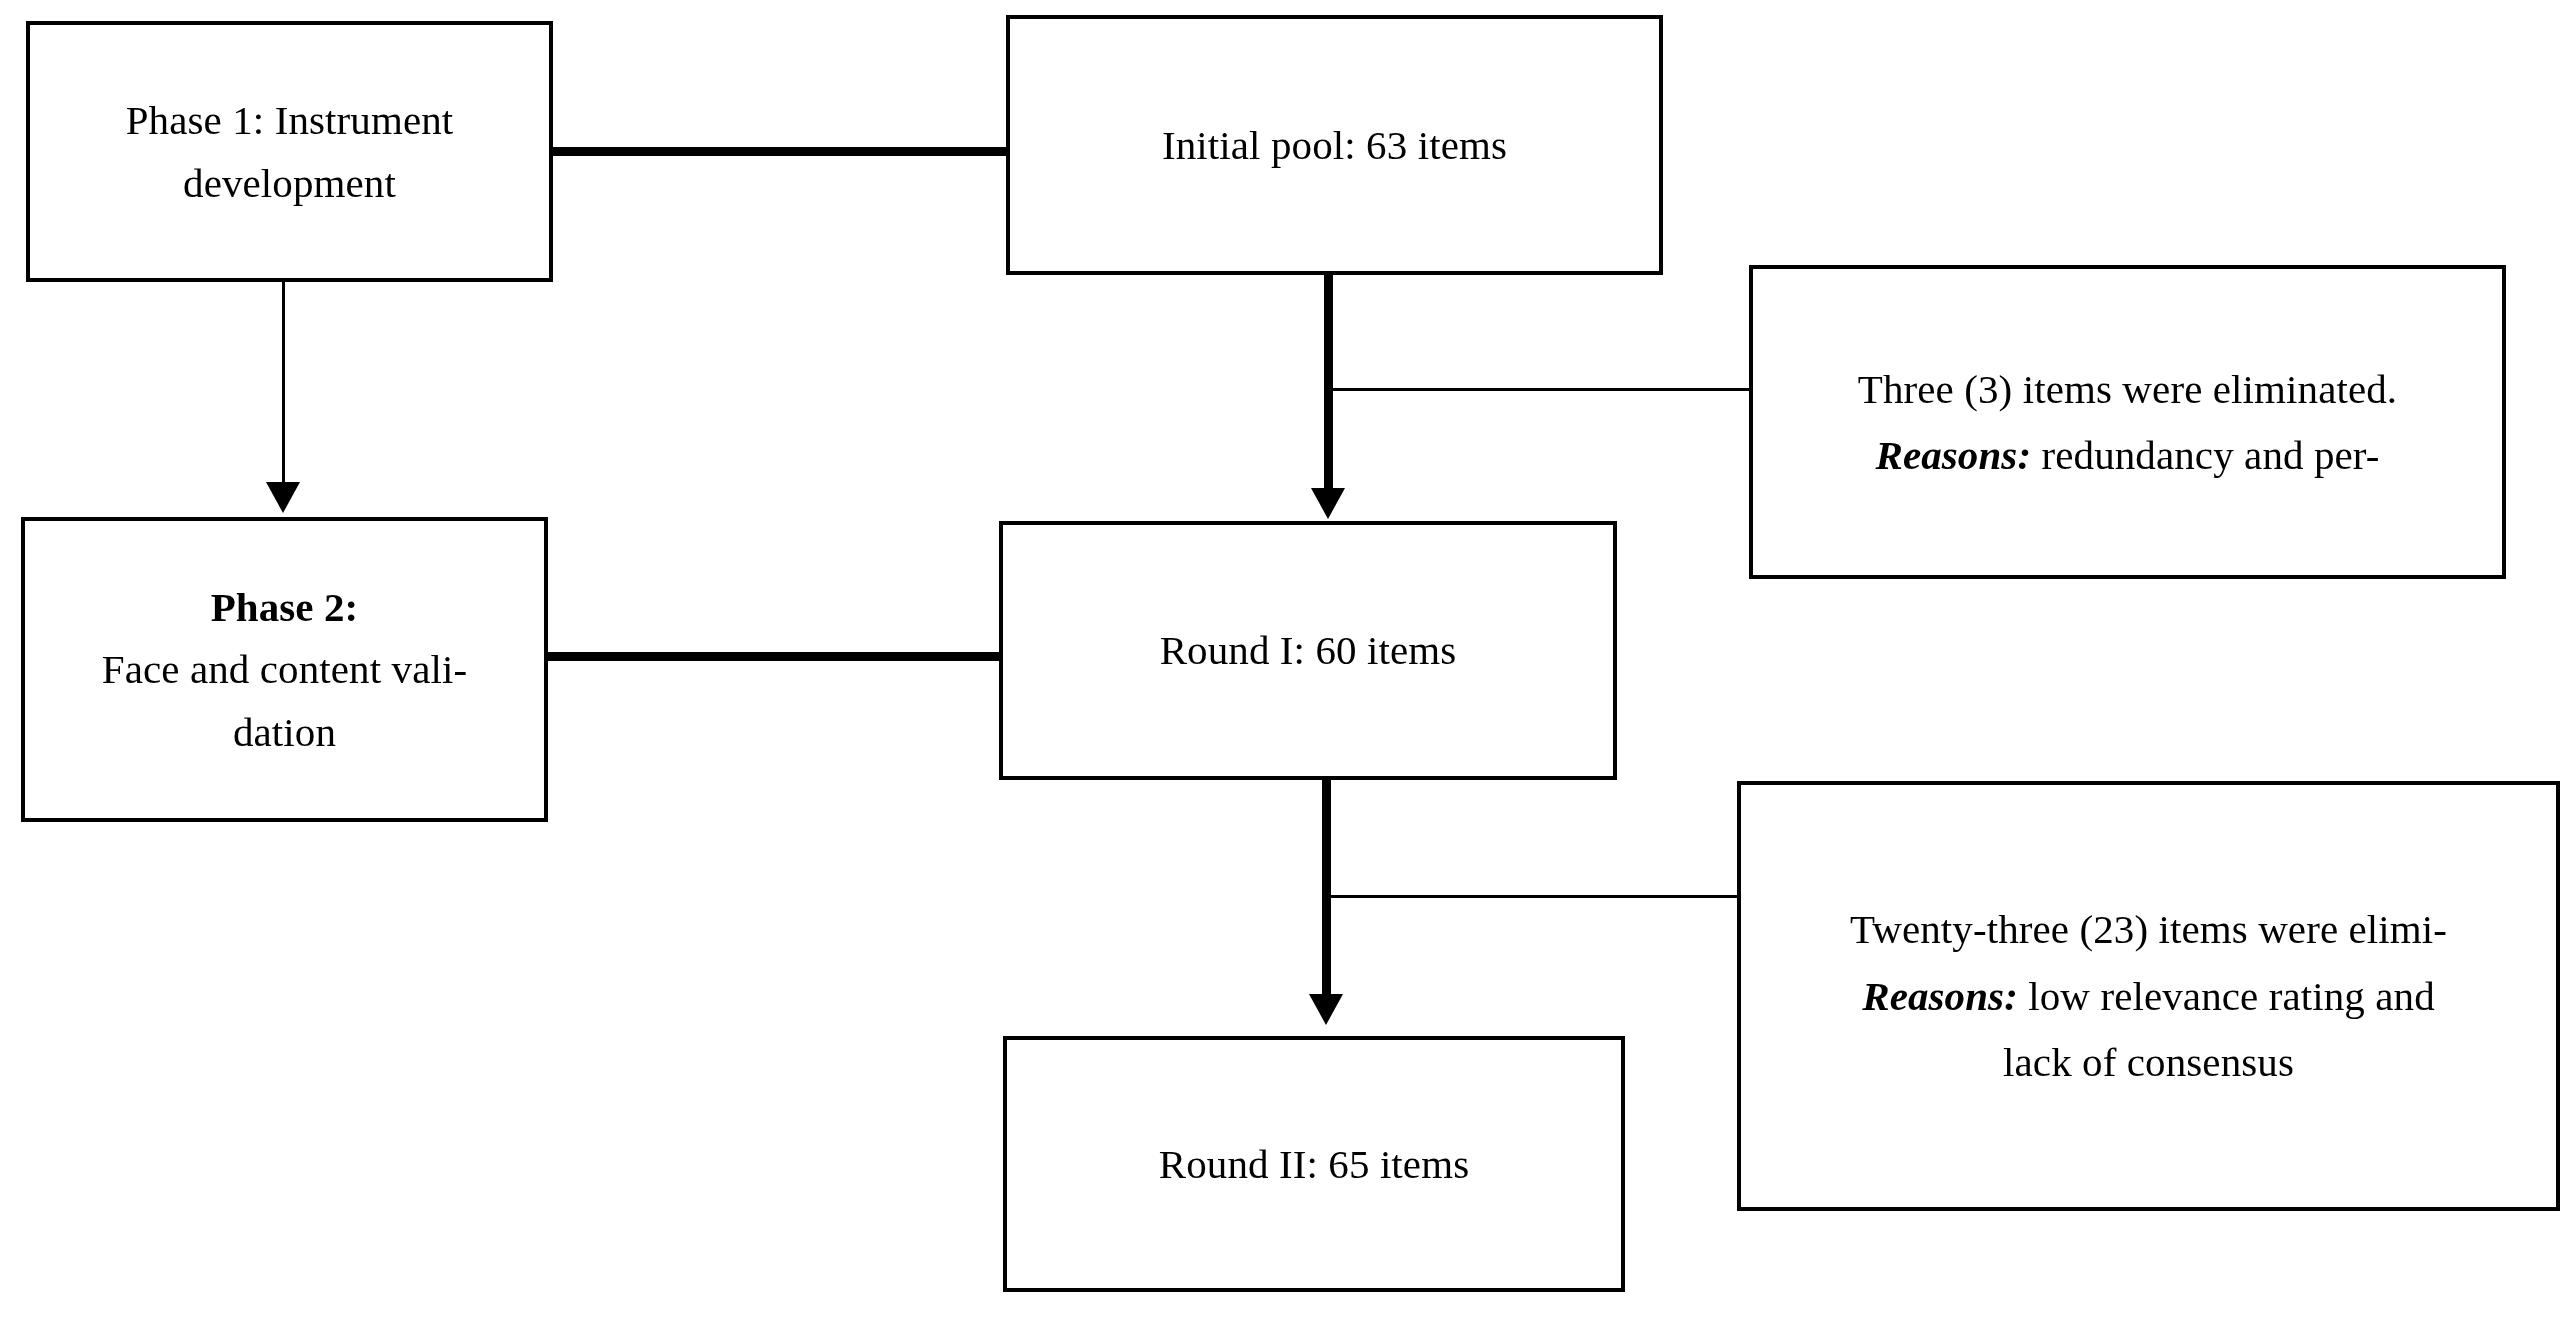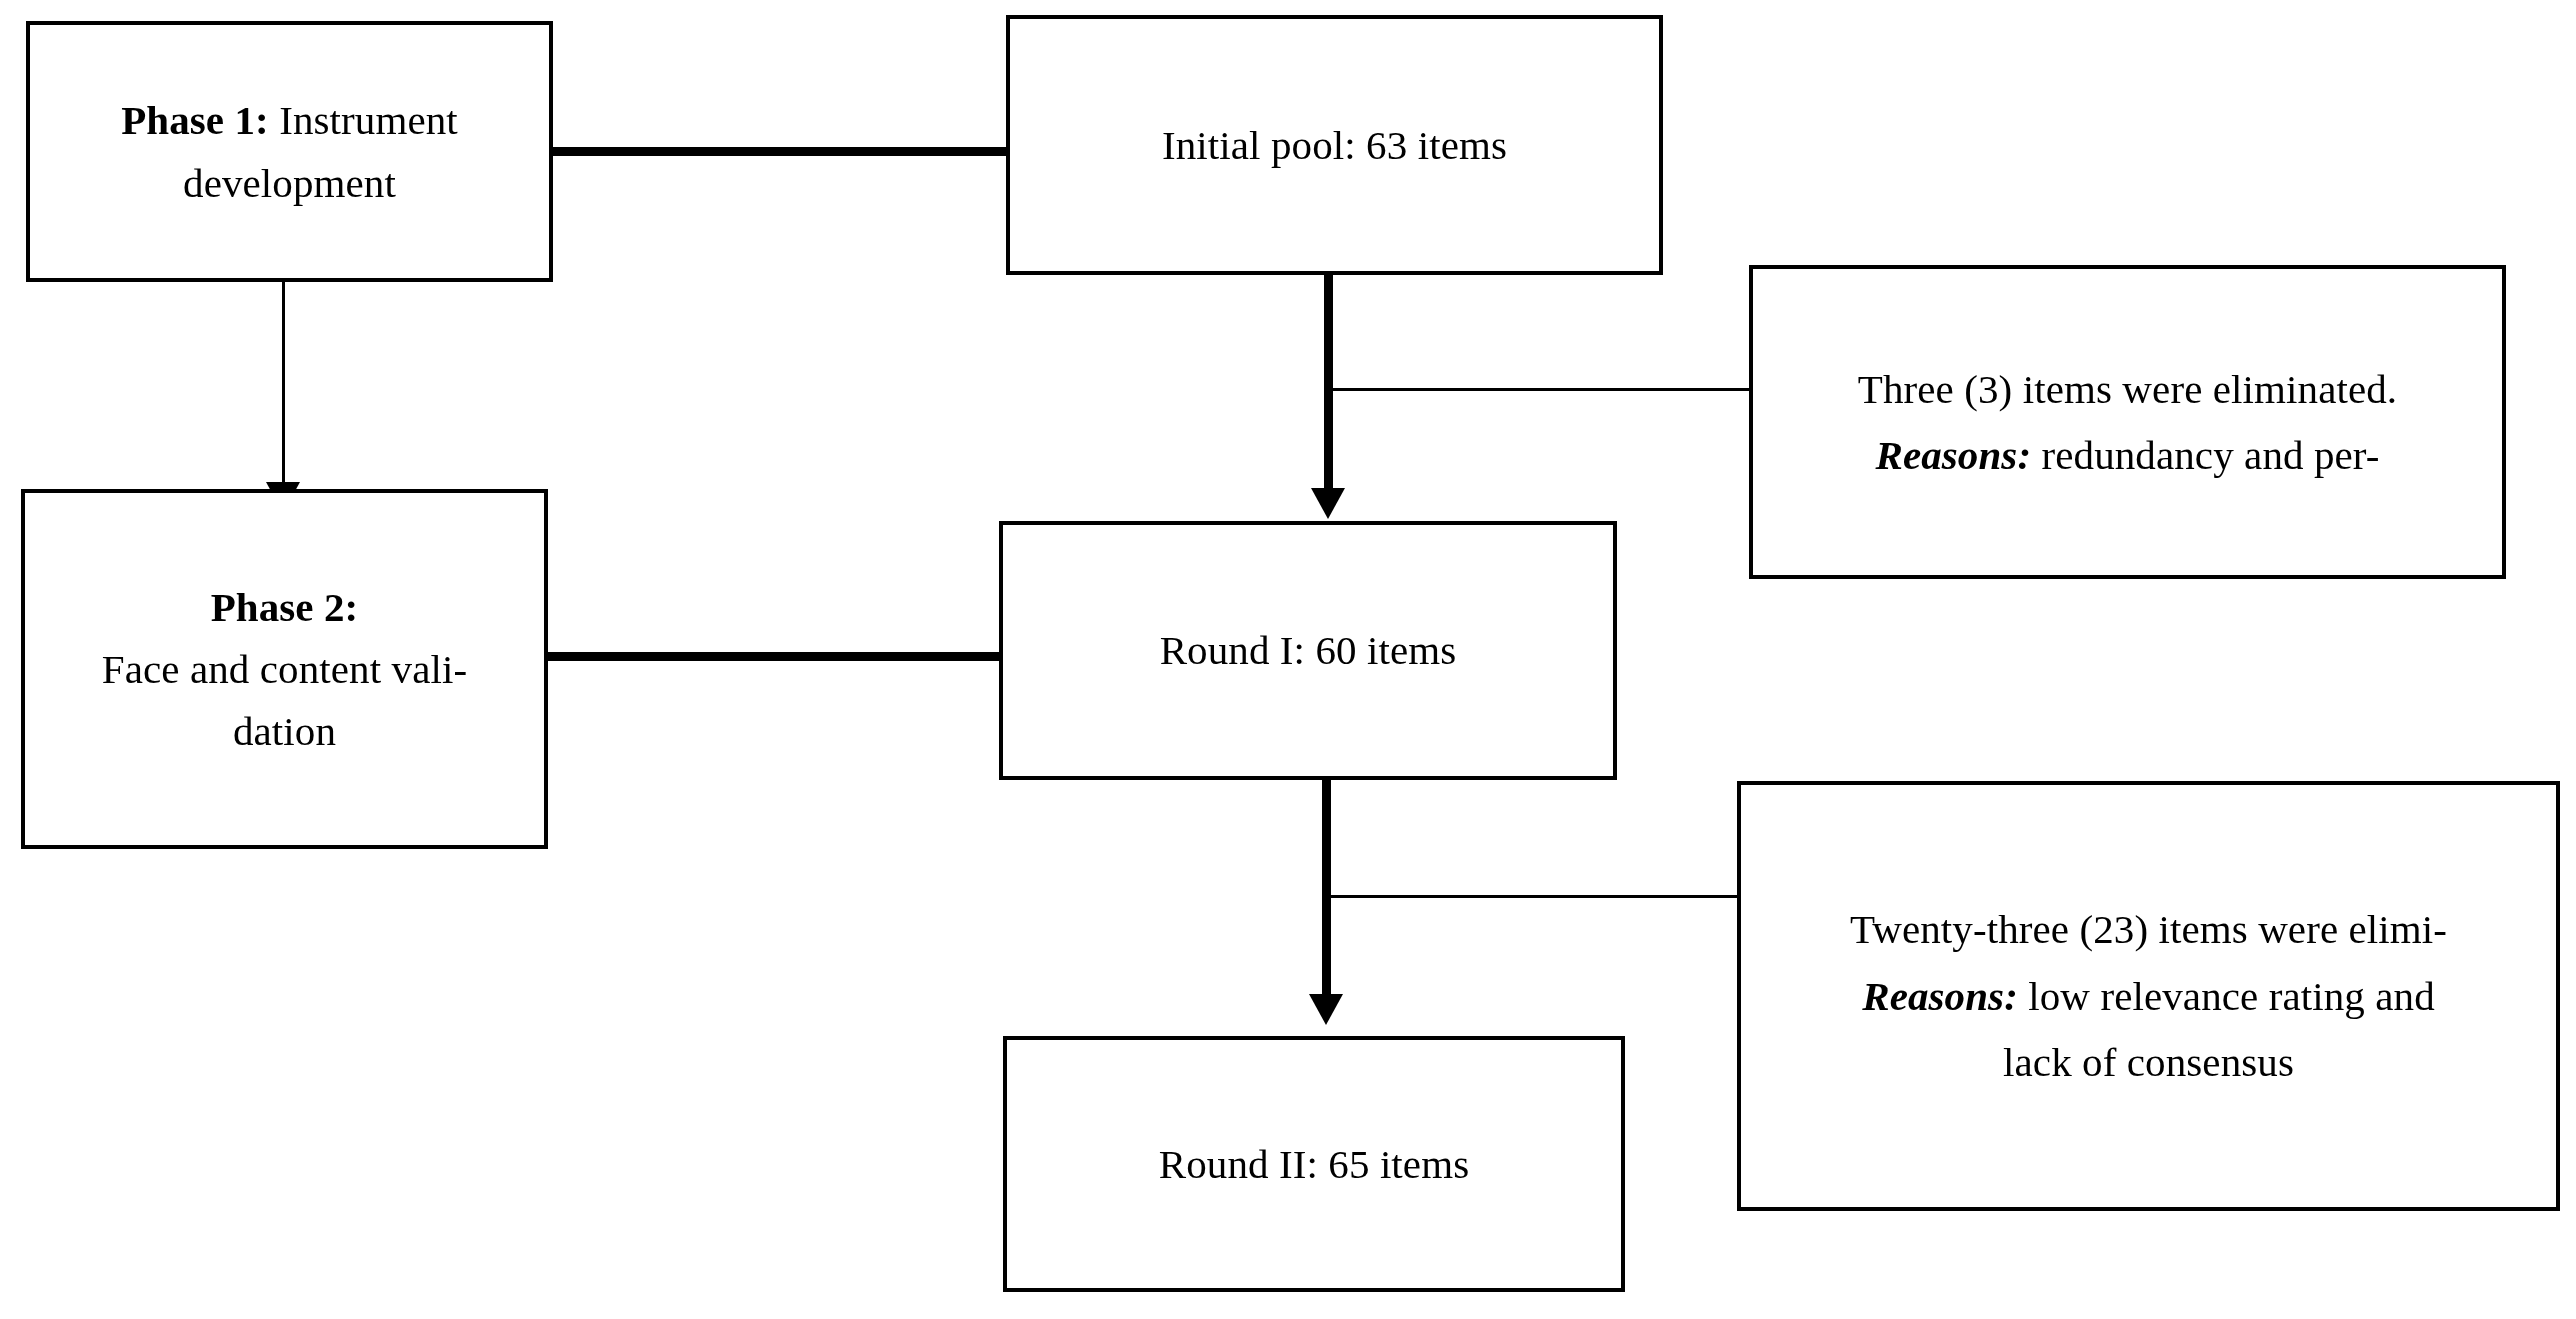--- a/index.html
+++ b/index.html
@@ -38,21 +38,21 @@
     width: 100%;
     font-size: 41px;
     line-height: 1.52;
     letter-spacing: 0.1px;
     white-space: nowrap;
   }
   .node .line.bold  { font-weight: bold; }
 
   
   .node .mixed { white-space: nowrap; }
-  .node .mixed b { font-weight: bold; }
+  .node .mixed b { font-weight: normal; }
 
   
   .note {
     border-width: 4px;
     margin-top: 36px;
   }
   .note .line {
     font-size: 41px;
     line-height: 1.62;
   }
@@ -113,21 +113,21 @@
     <span class="line">Initial pool: 63 items</span>
   </div>
 
   <div class="node note" style="left:1749px; top:229px; width:757px; height:314px;">
     <span class="line">Three (3) items were eliminated.</span>
     <span class="line mixed">
       <i class="lead">Reasons:</i><span> redundancy and per-</span>
     </span>
   </div>
 
-  <div class="node" style="left:21px; top:489px; width:527px; height:360px;">
+  <div class="node" style="left:21px; top:517px; width:527px; height:305px;">
     <span class="line bold">Phase 2:</span>
     <span class="line">Face and content vali-</span>
     <span class="line">dation</span>
   </div>
 
   <div class="node" style="left:999px; top:521px; width:618px; height:259px;">
     <span class="line">Round I: 60 items</span>
   </div>
 
   <div class="node note" style="left:1737px; top:745px; width:823px; height:430px;">

